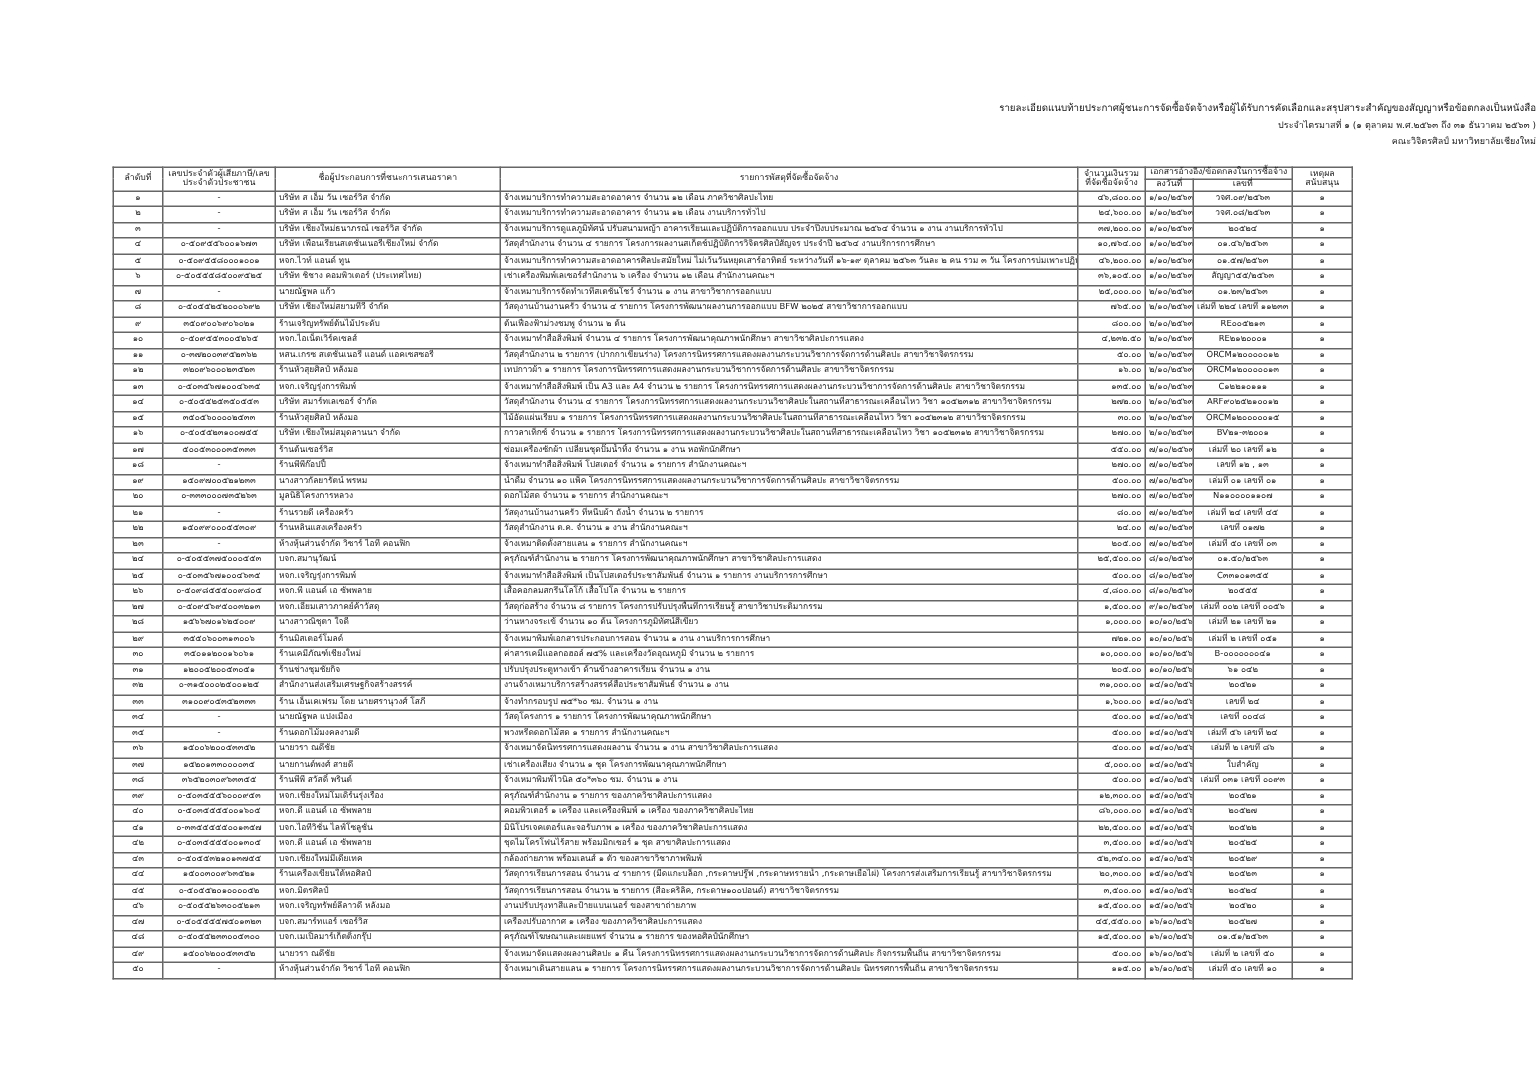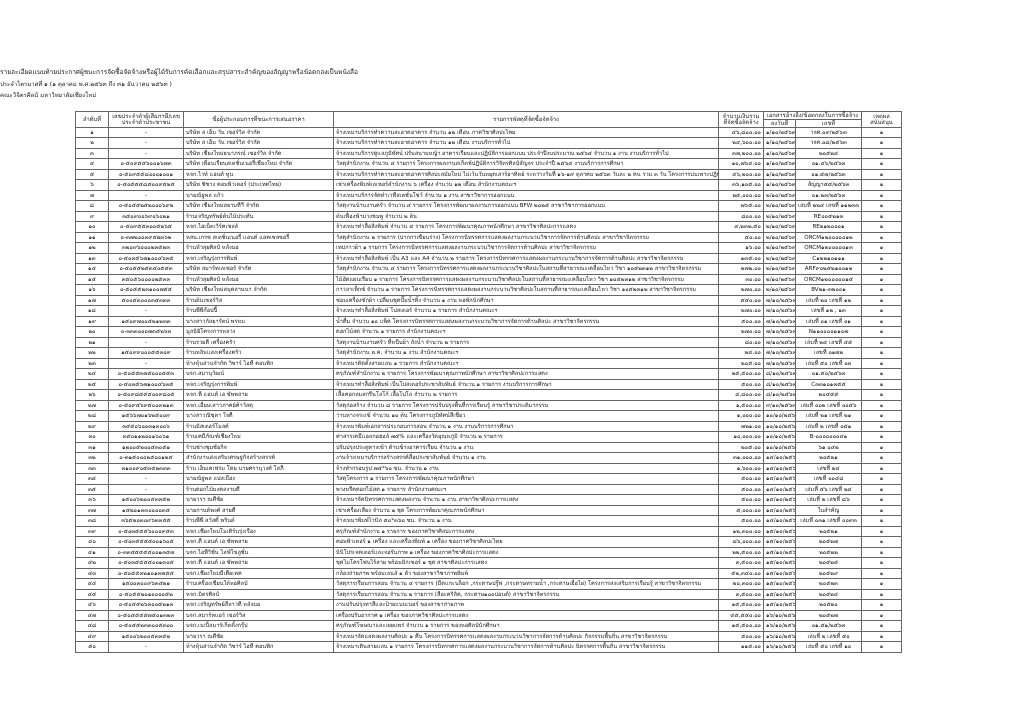--- a/index.html
+++ b/index.html
@@ -1,18 +1,18 @@
 <!DOCTYPE html>
 <html><head>
 <meta charset="utf-8">
 <style>
   html,body{margin:0;padding:0;background:#ffffff;}
   body{width:1024px;height:723px;font-family:"DejaVu Sans",sans-serif;color:#151515;}
   .page{position:relative;width:1024px;height:723px;background:#ffffff;overflow:hidden;}
-  .title-block{position:absolute;top:67px;left:0;width:100%;text-align:left;}
+  .title-block{position:absolute;top:67px;left:0;width:100%;text-align:right;}
   .title-line1{font-size:6.5px;line-height:11px;}
   .title-line2,.title-line3{font-size:6px;line-height:11px;}
   table.proc{position:absolute;left:75px;top:111px;width:826px;border-collapse:collapse;table-layout:fixed;}
   table.proc th,table.proc td{border:0.5px solid #666;padding:0 2px;box-sizing:border-box;}
   thead th{font-weight:normal;font-size:5.8px;line-height:6.8px;text-align:center;vertical-align:middle;white-space:normal;background:#ffffff;}
   tbody td{font-size:5.6px;line-height:9.5px;height:9.5px;white-space:nowrap;overflow:hidden;vertical-align:middle;}
   td.c-seq,td.c-reason,td.c-sign_date,td.c-doc_no,td.c-tax_id{text-align:center;}
   td.c-vendor,td.c-item{text-align:left;}
   td.c-amount{text-align:right;padding-right:3px;}
 </style>

